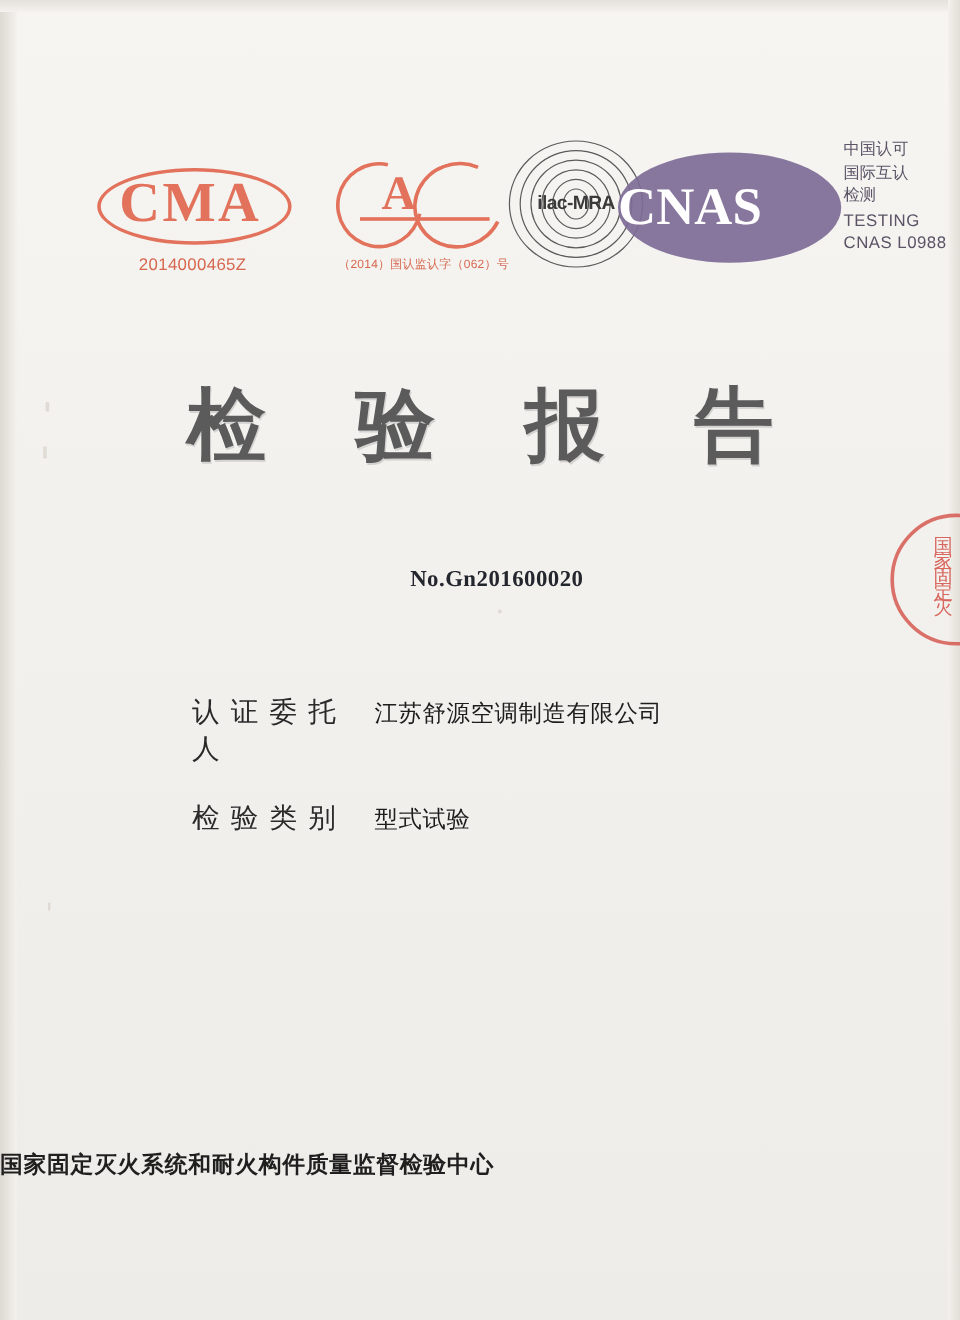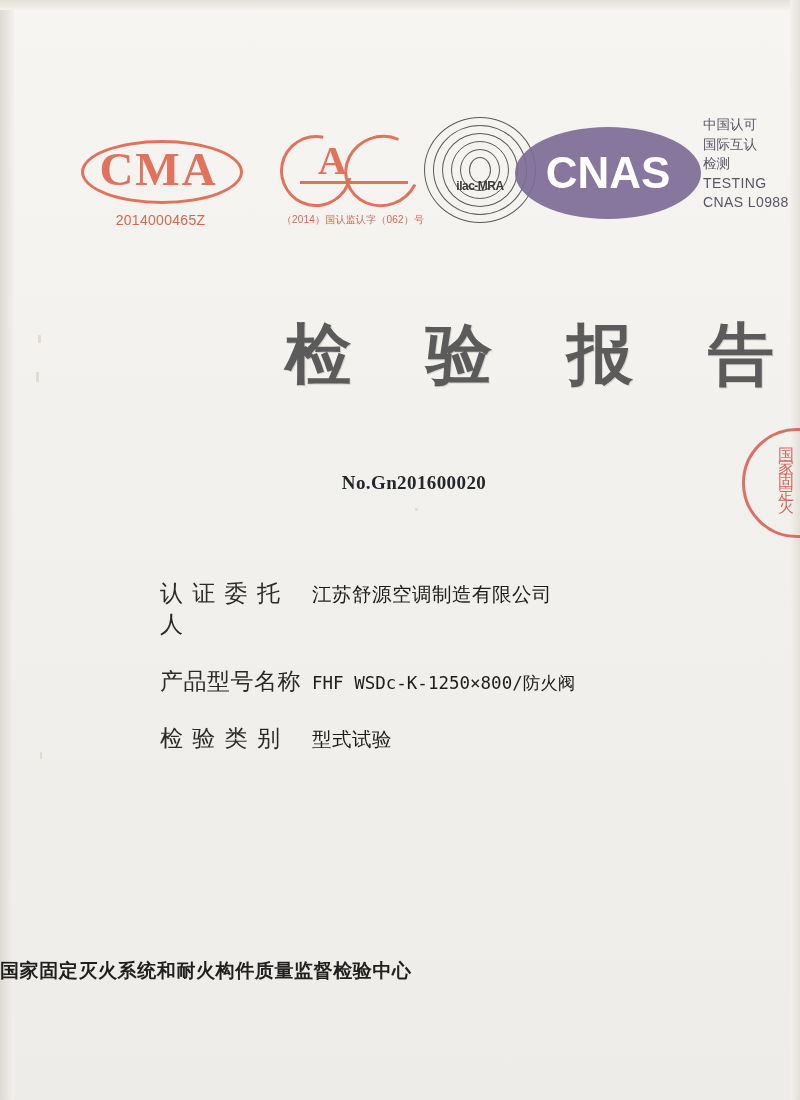--- a/index.html
+++ b/index.html
@@ -163,26 +163,26 @@
     position: absolute;
     border: 1.2px solid #5a5a5a;
     border-radius: 50%;
     left: 50%;
     top: 50%;
     transform: translate(-50%, -50%);
   }
   .ilac-text {
     position: absolute;
     left: 0;
-    top: 62px;
+    top: 44px;
     width: 130px;
     text-align: center;
     font-family: "Liberation Sans", sans-serif;
     font-weight: bold;
-    font-size: 12px;
+    font-size: 16px;
     letter-spacing: -0.5px;
     color: #3a3a3a;
   }
   .cnas-wrap {
     position: absolute;
     left: 100px;
     top: 22px;
     width: 190px;
     height: 96px;
   }
@@ -192,22 +192,22 @@
     width: 186px; height: 92px;
     border-radius: 50%;
     background: #7d6b96;
     opacity: 0.92;
   }
   .cnas-letters {
     position: absolute;
     left: 0; top: 0;
     width: 186px; height: 92px;
     line-height: 92px;
-    text-align: center;
-    font-family: Liberation Sans, sans-serif;
+    text-align: left;
+    font-family: Liberation Serif, serif;
     font-weight: bold;
     font-size: 44px;
     letter-spacing: 0px;
     color: #ffffff;
   }
   .cnas-side {
     position: absolute;
     left: 288px;
     top: 10px;
     width: 140px;
@@ -221,21 +221,21 @@
     font-size: 14px;
     letter-spacing: 0.4px;
   }
 
   
   .doc-title {
     position: absolute;
     top: 310px;
     left: 0;
     width: 800px;
-    text-align: right;
+    text-align: center;
     font-family: "DejaVu Sans", sans-serif;
     font-weight: bold;
     font-size: 66px;
     letter-spacing: 26px;
     text-indent: 26px;
     color: #5b5b5b;
     text-shadow: 1px 1px 0 rgba(120,120,120,0.25);
   }
 
   .doc-number {
@@ -393,24 +393,20 @@
   <div class="doc-title">检 验 报 告</div>
 
   <div class="doc-number">No.Gn201600020</div>
 
   <div class="fields">
     <div class="field-row">
       <div class="field-label">认 证 委 托 人</div>
       <div class="field-value">江苏舒源空调制造有限公司</div>
     </div>
     <div class="field-row">
-      <div class="field-label wide">产品型号名称</div>
-      <div class="field-value mono">FHF WSDc-K-1250×800/防火阀</div>
-    </div>
-    <div class="field-row">
       <div class="field-label">检 验 类 别</div>
       <div class="field-value">型式试验</div>
     </div>
   </div>
 
   <div class="footer-org">国家固定灭火系统和耐火构件质量监督检验中心</div>
 
   <div class="seal"></div>
   <div class="seal-text">国家固定灭</div>
 

